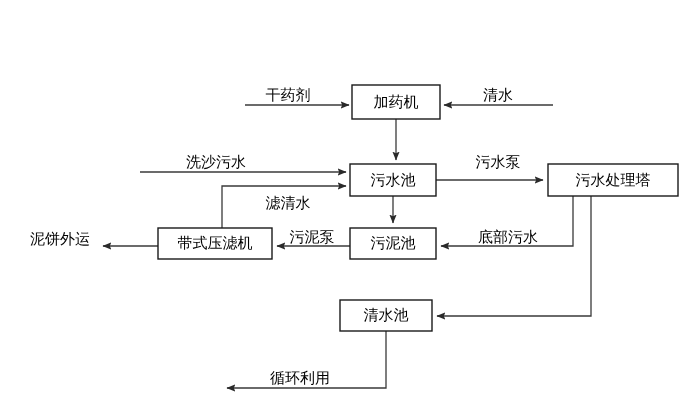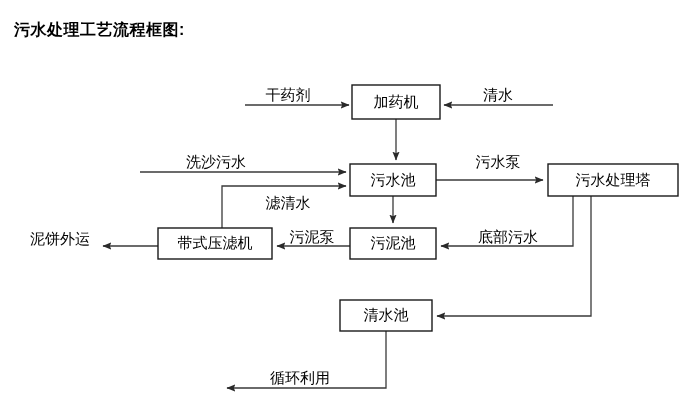--- a/index.html
+++ b/index.html
@@ -55,21 +55,20 @@
     fill: #000000;
     text-anchor: middle;
     dominant-baseline: alphabetic;
   }
 </style>
 </head>
 <body>
 
 <div id="page">
 
-  <div id="title">污水处理工艺流程框图:</div>
 
   <svg class="flow" viewBox="0 0 700 420">
     <defs>
       <marker id="ah" markerWidth="9" markerHeight="8" refX="8.4" refY="4" orient="auto" markerUnits="userSpaceOnUse">
         <path d="M0,0.4 L9,4 L0,7.6 L1.6,4 Z" fill="#2a2a2a"></path>
       </marker>
     </defs>
 
     <path class="edge" d="M245,105 L349,105" marker-end="url(#ah)"></path>
 

